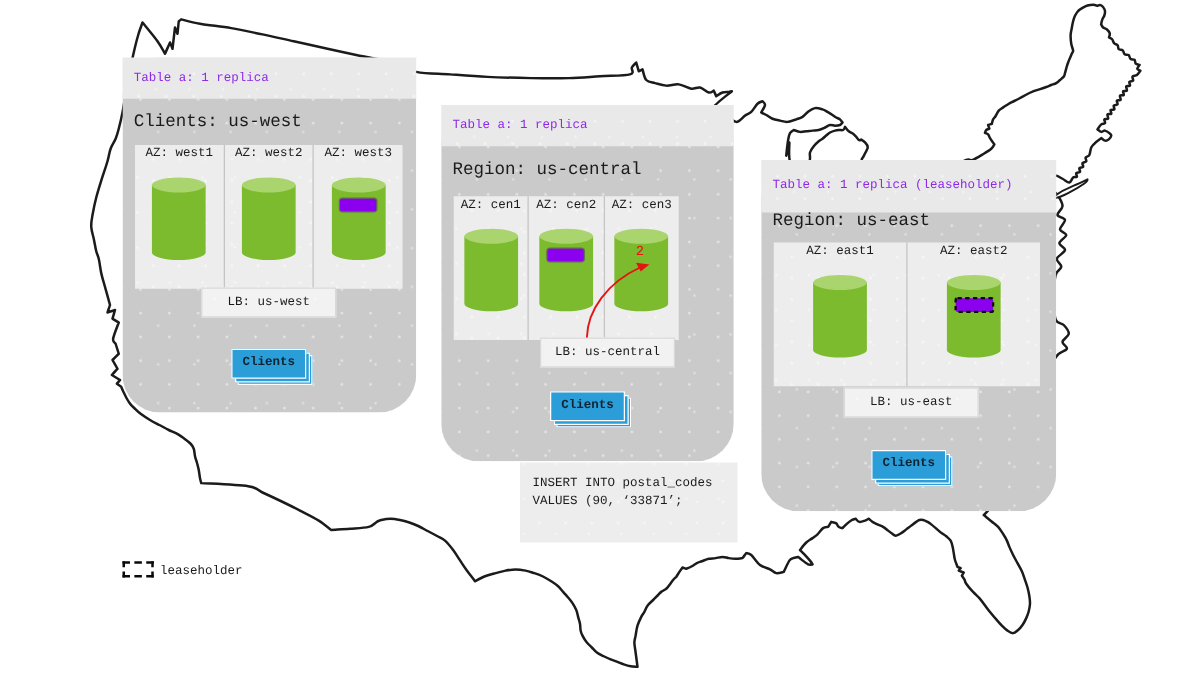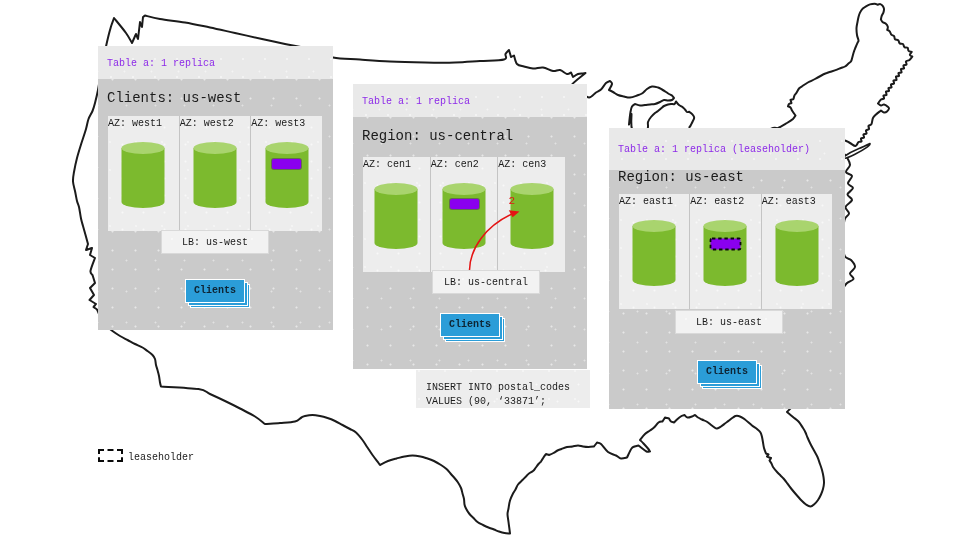--- a/index.html
+++ b/index.html
@@ -1,40 +1,40 @@
 <!DOCTYPE html>
 <html><head>
 <meta charset="utf-8">
 <style>
 html,body{margin:0;padding:0;}
 body{width:960px;height:540px;overflow:hidden;background:#ffffff;position:relative;
   font-family:"Liberation Mono", monospace;}
 #map{position:absolute;left:0;top:0;}
 .panel{position:absolute;background:#cacaca;
-  background-image:radial-gradient(circle, rgba(255,255,255,.55) 0.5px, rgba(255,255,255,0) 1.5px),radial-gradient(circle, rgba(255,255,255,.45) 0.5px, rgba(255,255,255,0) 1.4px);background-size:23px 19px,29px 31px;background-position:3px 5px,14px 13px;}
+  background-image:radial-gradient(circle, rgba(255,255,255,.55) 0.5px, rgba(255,255,255,0) 1.5px),radial-gradient(circle, rgba(255,255,255,.45) 0.5px, rgba(255,255,255,0) 1.4px);background-size:23px 19px,29px 31px;background-position:3px 5px,14px 13px;border-radius:30px;}
 .phead{position:absolute;left:0;top:0;width:100%;background:#e9e9e9;
   background-image:radial-gradient(circle, rgba(255,255,255,.6) 0.5px, rgba(255,255,255,0) 1.5px),radial-gradient(circle, rgba(255,255,255,.5) 0.5px, rgba(255,255,255,0) 1.4px);background-size:22px 18px,27px 29px;background-position:2px 4px,13px 11px;
   color:#8d2ae8;font-size:10px;}
 .phead span{position:absolute;left:9px;top:50%;transform:translateY(-50%);white-space:pre;}
 .region{position:absolute;left:9px;font-size:14px;color:#1b1b1b;white-space:pre;}
 .azbox{position:absolute;background:#ededed;
   background-image:radial-gradient(circle, rgba(255,255,255,.6) 0.5px, rgba(255,255,255,0) 1.5px),radial-gradient(circle, rgba(255,255,255,.5) 0.5px, rgba(255,255,255,0) 1.4px);background-size:21px 17px,26px 28px;background-position:4px 3px,15px 12px;
   display:flex;}
 .col{flex:1 1 0;position:relative;border-left:1px solid #c4c4c4;}
 .col:first-child{border-left:none;}
-.azlab{position:absolute;top:2px;left:0;width:100%;font-size:10px;color:#1b1b1b;white-space:pre;}
+.azlab{position:absolute;top:2px;left:0;width:100%;text-align:center;font-size:10px;color:#1b1b1b;white-space:pre;}
 .cyl{position:absolute;top:25px;left:50%;margin-left:-22px;}
 .band{position:absolute;background:#8a00ef;border-radius:2px;box-shadow:0 0 0 1px rgba(70,20,110,0.45);}
 .lb{position:absolute;width:108px;height:24px;background:#f2f2f2;border:1px solid #d9d9d9;box-sizing:border-box;
   background-image:radial-gradient(circle, rgba(255,255,255,.6) 0.5px, rgba(255,255,255,0) 1.4px);background-size:20px 16px;
   text-align:center;font-size:10px;color:#1b1b1b;line-height:23px;white-space:pre;}
 .clients{position:absolute;width:40px;height:24px;}
 .clients .s{position:absolute;width:60px;height:24px;background:#2b9dd8;border:1px solid #ffffff;box-sizing:border-box;}
 .clients .s1{text-align:center;font-size:10px;font-weight:bold;color:#0e2433;line-height:22px;}
-.insert{position:absolute;left:416px;top:370px;width:174px;height:38px;background:#ededed;
+.insert{position:absolute;left:416px;top:370px;width:174px;height:64px;background:#ededed;
   background-image:radial-gradient(circle, rgba(255,255,255,.6) 0.5px, rgba(255,255,255,0) 1.4px),radial-gradient(circle, rgba(255,255,255,.5) 0.5px, rgba(255,255,255,0) 1.3px);background-size:21px 17px,26px 28px;background-position:5px 6px,16px 15px;
   font-size:10px;color:#1b1b1b;line-height:13.5px;padding:11px 11px 0 10px;box-sizing:border-box;white-space:pre;}
 .legend{position:absolute;left:98px;top:448px;}
 .legbox{position:absolute;left:0;top:1px;width:25px;height:13px;border:2px dashed #0a0a0a;background:#fff;box-sizing:border-box;}
 .legtxt{position:absolute;left:30px;top:3.5px;font-size:10px;color:#1b1b1b;white-space:pre;}
 #overlay{position:absolute;left:0;top:0;}
 </style>
 </head>
 <body>
 <svg id="map" width="960" height="540" viewBox="0 0 960 540">
@@ -77,21 +77,21 @@
     <div class="s" style="left:2.5px;top:2.5px;"></div>
     <div class="s s1">Clients</div>
   </div>
 </div>
 
 <div class="panel" style="left:353px;top:84px;width:234px;height:285px;">
   <div class="phead" style="height:33px;">
       <span>Table a: 1 replica</span>
     </div>
   <div class="region" style="top:44px;">Region: us-central</div>
-  <div class="azbox" style="left:10px;top:73px;width:202px;height:115px;">
+  <div class="azbox" style="left:10px;top:73px;width:180px;height:115px;">
     <div class="col">
         <div class="azlab">AZ: cen1</div>
       <svg class="cyl" width="44" height="68" viewBox="0 0 44 68">
           <path fill="#7cba2e" d="M0.5,7 L0.5,61 A21.5,6 0 0 0 43.5,61 L43.5,7 Z"></path>
           <ellipse cx="22" cy="7" rx="21.5" ry="6" fill="#a9d46e"></ellipse>
         </svg>
     </div>
     <div class="col">
         <div class="azlab">AZ: cen2</div>
       <svg class="cyl" width="44" height="68" viewBox="0 0 44 68">
@@ -133,27 +133,20 @@
         <div class="azlab">AZ: east2</div>
       <svg class="cyl" width="44" height="68" viewBox="0 0 44 68">
           <path fill="#7cba2e" d="M0.5,7 L0.5,61 A21.5,6 0 0 0 43.5,61 L43.5,7 Z"></path>
           <ellipse cx="22" cy="7" rx="21.5" ry="6" fill="#a9d46e"></ellipse>
         </svg>
       <svg style="position:absolute;left:50%;margin-left:-16.5px;top:43px;" width="33" height="15" viewBox="0 0 33 15">
           <rect x="1.5" y="1.5" width="30" height="11" fill="#8a00ef" rx="1.5"></rect>
           <rect x="1.5" y="1.5" width="30" height="11" fill="none" stroke="#0a0a0a" stroke-width="1.8" stroke-dasharray="3.4,2.8" rx="1.5"></rect>
         </svg>
     </div>
-    <div class="col">
-        <div class="azlab">AZ: east3</div>
-      <svg class="cyl" width="44" height="68" viewBox="0 0 44 68">
-          <path fill="#7cba2e" d="M0.5,7 L0.5,61 A21.5,6 0 0 0 43.5,61 L43.5,7 Z"></path>
-          <ellipse cx="22" cy="7" rx="21.5" ry="6" fill="#a9d46e"></ellipse>
-        </svg>
-    </div>
   </div>
   <div class="lb" style="left:66px;top:182px;">LB: us-east</div>
   <div class="clients" style="left:88px;top:232px;">
     <div class="s" style="left:5px;top:5px;"></div>
     <div class="s" style="left:2.5px;top:2.5px;"></div>
     <div class="s s1">Clients</div>
   </div>
 </div>
 
 <div class="insert">INSERT INTO postal_codes

